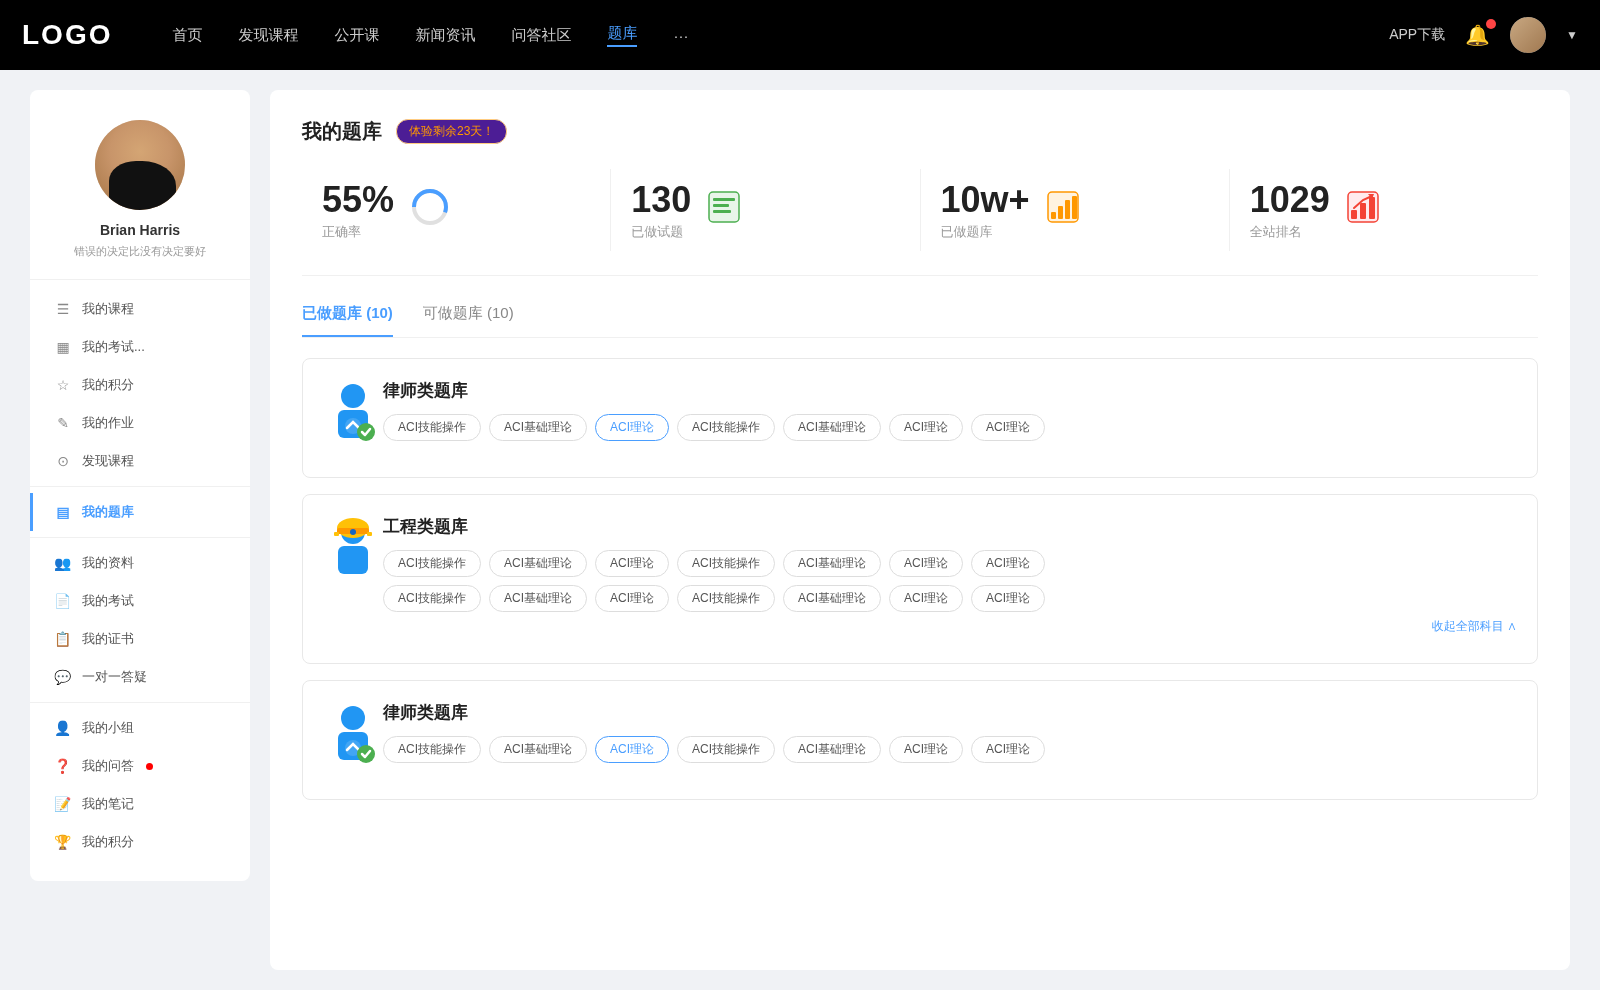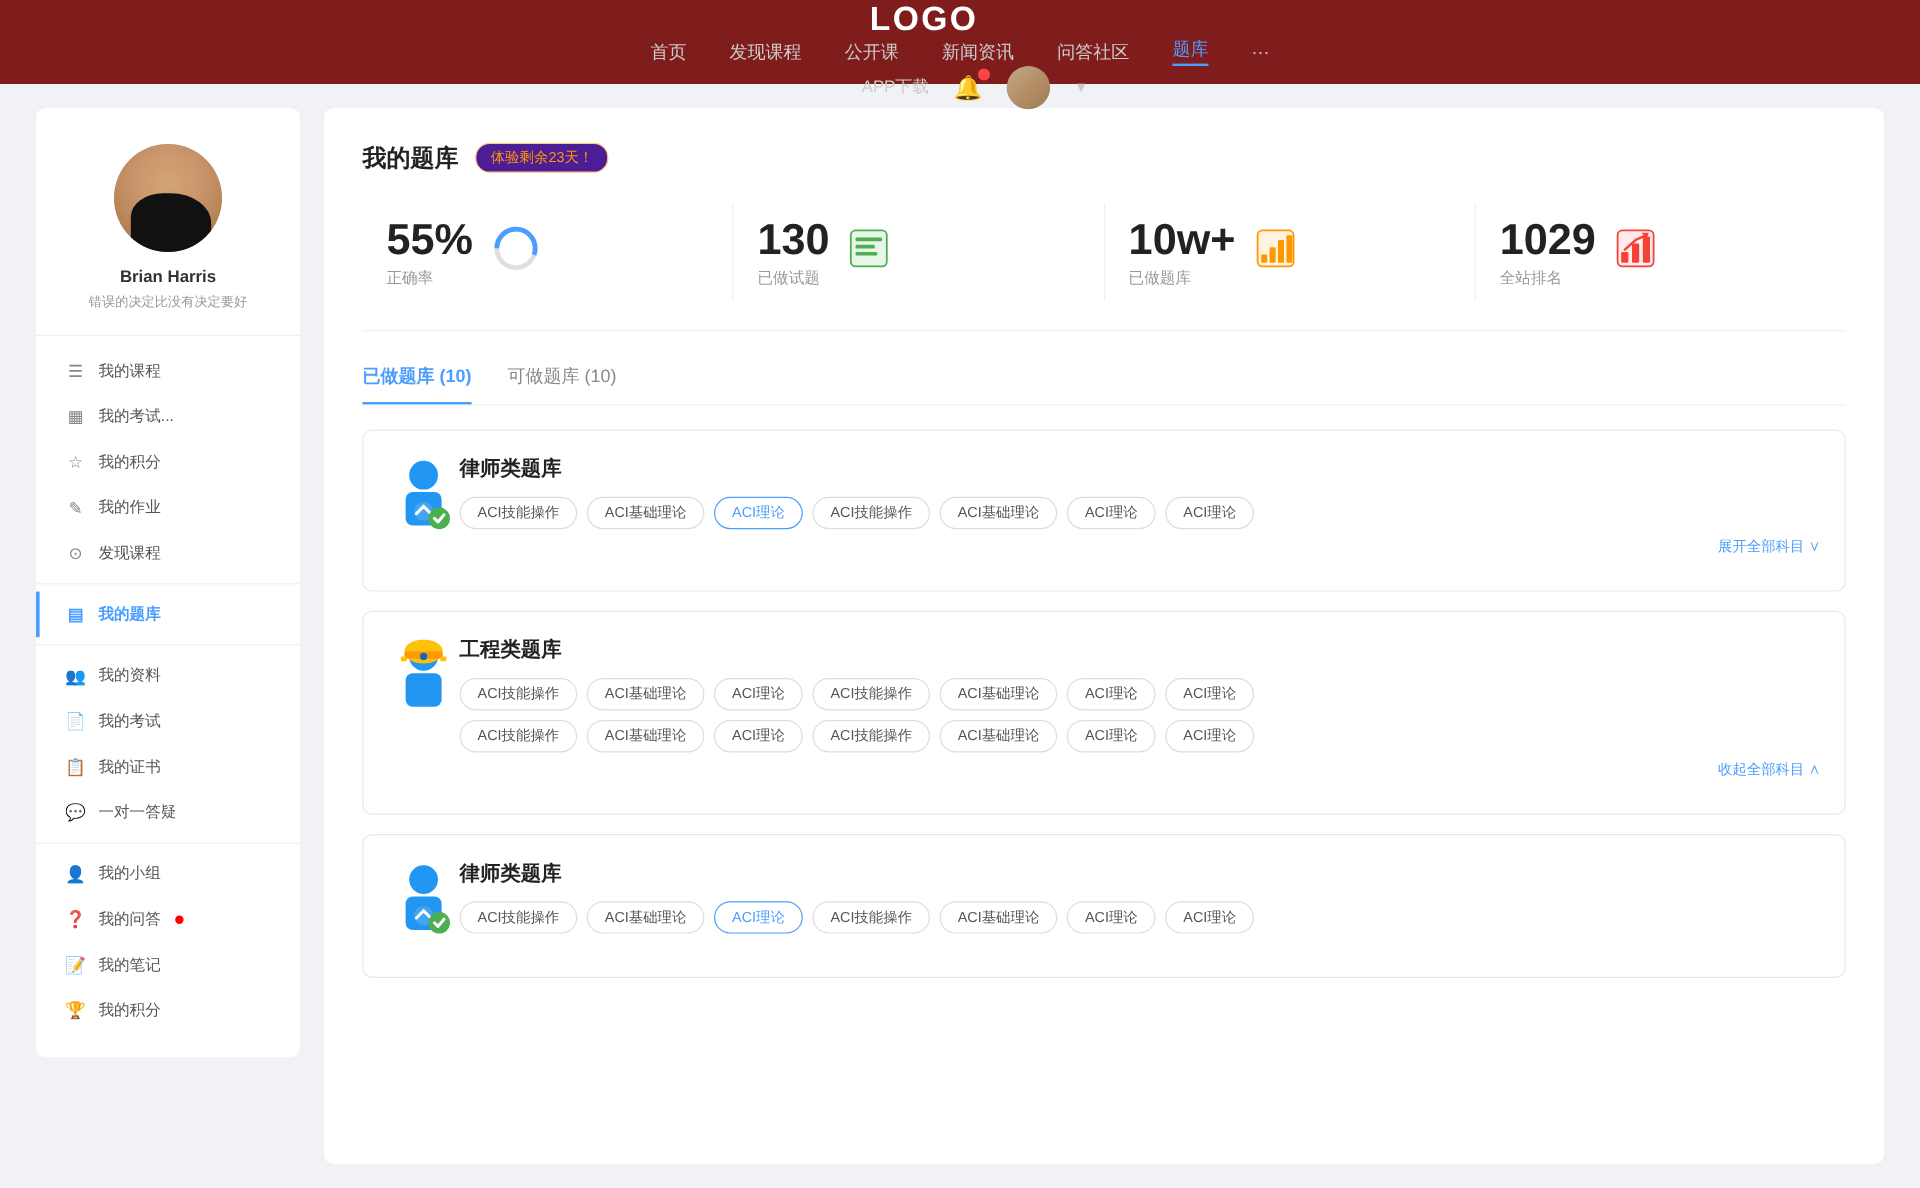--- a/index.html
+++ b/index.html
@@ -1,26 +1,25 @@
 <!DOCTYPE html>
 <html><head>
   <meta charset="utf-8">
   <style>
     * { box-sizing: border-box; margin: 0; padding: 0; }
     body { font-family: -apple-system, BlinkMacSystemFont, "PingFang SC", "Microsoft YaHei", sans-serif; background: #f0f2f5; min-height: 990px; }
 
     
     .navbar {
-      background: #7f1d1d;
+      background: #000000;
       height: 70px;
       display: flex;
       align-items: center;
-      padding: 0 64px;
+      padding: 0 22px;
       position: relative;
-      flex-direction: column;
     }
     .nav-logo {
       color: white;
       font-size: 28px;
       font-weight: 900;
       letter-spacing: 2px;
       margin-right: 60px;
     }
     .nav-links {
       display: flex;
@@ -536,21 +535,20 @@
           <div class="bank-title">律师类题库</div>
           <div class="bank-tags">
             <span class="bank-tag">ACI技能操作</span>
             <span class="bank-tag">ACI基础理论</span>
             <span class="bank-tag active-tag">ACI理论</span>
             <span class="bank-tag">ACI技能操作</span>
             <span class="bank-tag">ACI基础理论</span>
             <span class="bank-tag">ACI理论</span>
             <span class="bank-tag">ACI理论</span>
           </div>
-          <div class="bank-expand">展开全部科目 ∨</div>
         </div>
       </div>
     </div>
 
     <div class="bank-section">
       <div class="bank-header">
         <div class="bank-icon">
           <svg width="54" height="64" viewBox="0 0 54 64">
             <circle cx="27" cy="14" r="12" fill="#2196f3"></circle>
             <rect x="12" y="28" width="30" height="28" rx="6" fill="#2196f3"></rect>

